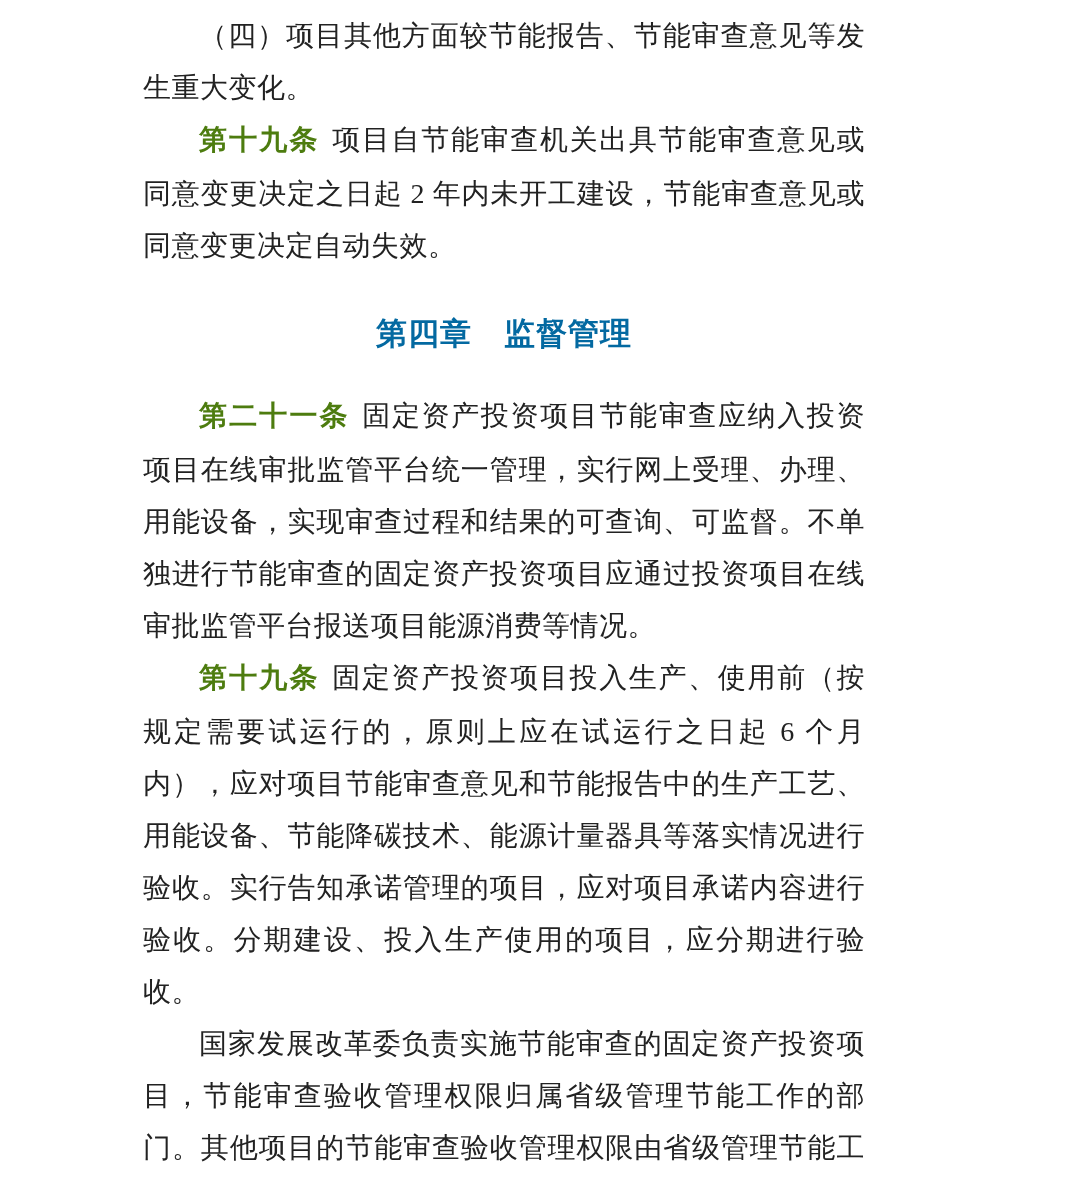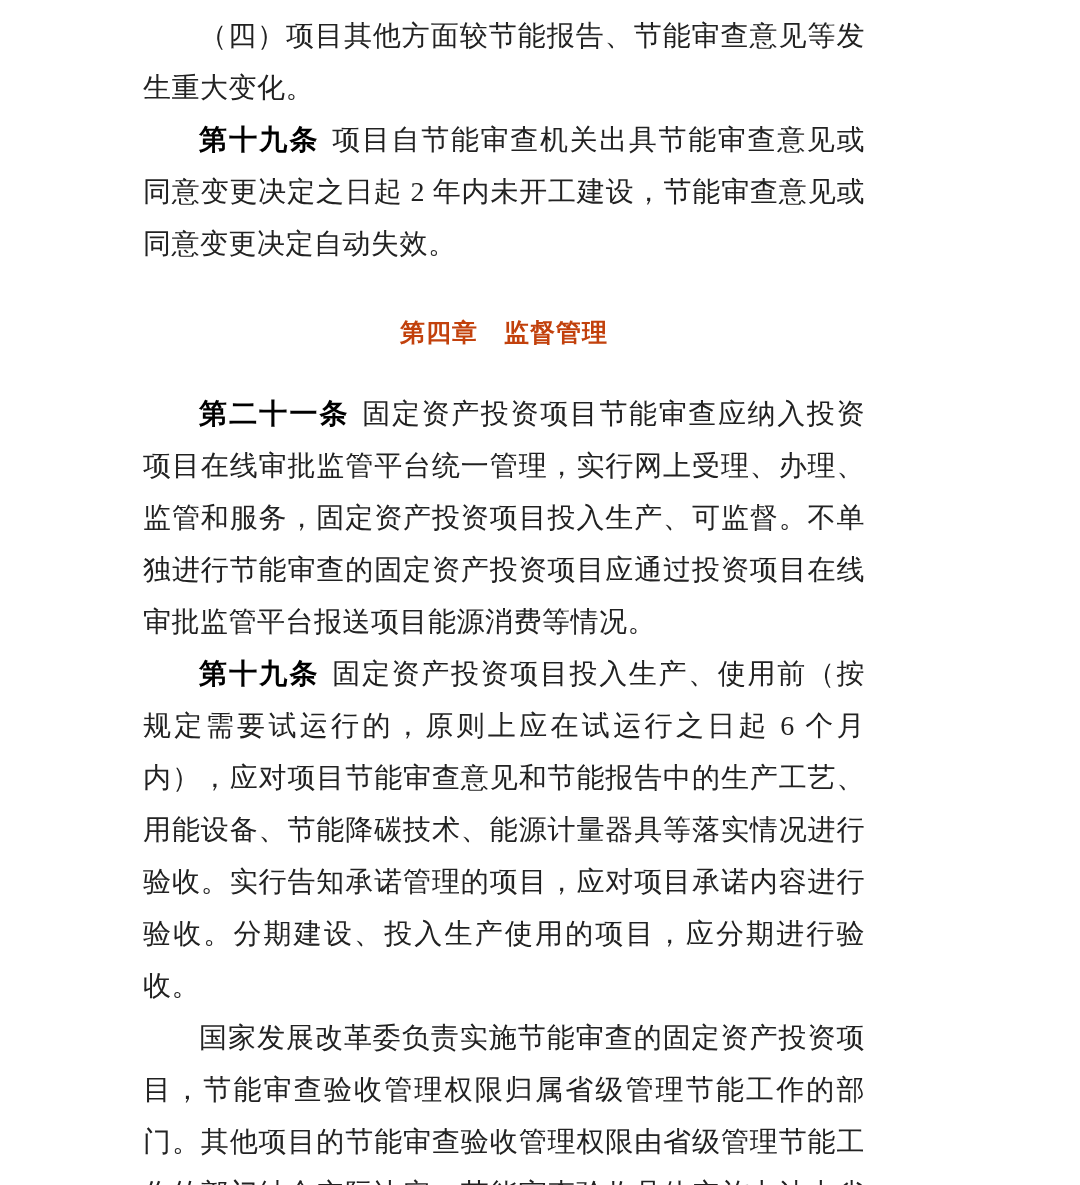--- a/index.html
+++ b/index.html
@@ -20,47 +20,47 @@
     font-size: 28px;
     line-height: 52px;
     text-align: justify;
   }
   .para {
     margin: 0;
     text-indent: 2em;
     letter-spacing: 0.5px;
   }
   .lead {
-    font-family: Liberation Sans, sans-serif;
+    font-family: Liberation Mono, monospace;
     font-weight: 700;
-    color: #000000;
+    color: #4d7c0f;
     margin-right: 0.45em;
     letter-spacing: 1px;
   }
   .chapter {
     margin: 36px 0 30px 0;
     text-indent: 0;
     text-align: center;
     font-family: "Liberation Sans", "DejaVu Sans", sans-serif;
     font-weight: 700;
-    font-size: 25px;
-    color: #c2410c;
+    font-size: 31px;
+    color: #0369a1;
     letter-spacing: 1px;
   }
 </style>
 </head>
 <body>
 
 <div class="page">
 
   <p class="para"><span>（四）项目其他方面较节能报告、节能审查意见等发生重大变化。</span></p>
 
   <p class="para"><span class="lead">第十九条</span><span>项目自节能审查机关出具节能审查意见或同意变更决定之日起 2 年内未开工建设，节能审查意见或同意变更决定自动失效。</span></p>
 
   <p class="para chapter">第四章　监督管理</p>
 
-  <p class="para"><span class="lead">第二十一条</span><span>固定资产投资项目节能审查应纳入投资项目在线审批监管平台统一管理，实行网上受理、办理、监管和服务，固定资产投资项目投入生产、可监督。不单独进行节能审查的固定资产投资项目应通过投资项目在线审批监管平台报送项目能源消费等情况。</span></p>
+  <p class="para"><span class="lead">第二十一条</span><span>固定资产投资项目节能审查应纳入投资项目在线审批监管平台统一管理，实行网上受理、办理、用能设备，实现审查过程和结果的可查询、可监督。不单独进行节能审查的固定资产投资项目应通过投资项目在线审批监管平台报送项目能源消费等情况。</span></p>
 
   <p class="para"><span class="lead">第十九条</span><span>固定资产投资项目投入生产、使用前（按规定需要试运行的，原则上应在试运行之日起 6 个月内），应对项目节能审查意见和节能报告中的生产工艺、用能设备、节能降碳技术、能源计量器具等落实情况进行验收。实行告知承诺管理的项目，应对项目承诺内容进行验收。分期建设、投入生产使用的项目，应分期进行验收。</span></p>
 
   <p class="para"><span>国家发展改革委负责实施节能审查的固定资产投资项目，节能审查验收管理权限归属省级管理节能工作的部门。其他项目的节能审查验收管理权限由省级管理节能工作的部门结合实际决定。节能审查验收具体实施办法由省级管理节能工作的部门制</span></p>
 
 </div>
 
 </body></html>

